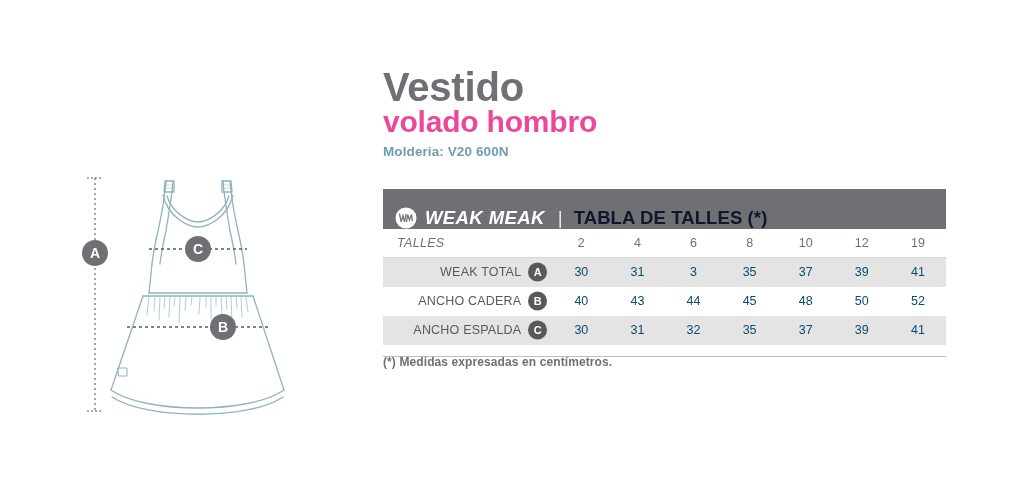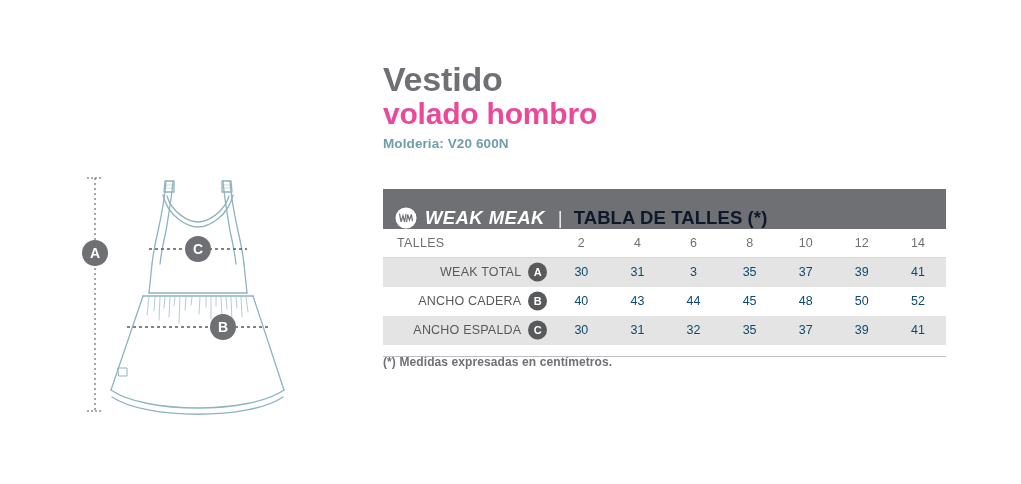--- a/index.html
+++ b/index.html
@@ -31,25 +31,26 @@
   
 
   
   #title-block {
     position: absolute;
     left: 383px;
     top: 62px;
     width: 570px;
   }
   #product-type {
-    font-size: 34px;
+    font-size: 40px;
     font-weight: bold;
     color: #6e7074;
     line-height: 34px;
     letter-spacing: -0.2px;
+    margin-top: 8px;
   }
   #product-name {
     font-size: 30px;
     font-weight: bold;
     color: #ec4899;
     line-height: 36px;
     letter-spacing: -0.2px;
   }
   #pattern-code {
     font-size: 13.5px;
@@ -121,20 +122,21 @@
     font-size: 12.5px;
     font-weight: normal;
     color: #6e7074;
     border-bottom: 1px solid #d6d7d9;
     vertical-align: middle;
   }
   th.label-head {
     text-align: left;
     padding-left: 14px !important;
     letter-spacing: 0.3px;
+    font-style: italic;
   }
   th.size-head { text-align: center; }
 
   tr.data-row { height: 29px; }
   tr.data-row.striped { background: #e4e4e4; }
   tr.data-row td { vertical-align: middle; }
 
   td.row-label-cell {
     text-align: right;
     padding-right: 32px !important;
@@ -297,21 +299,21 @@
     </colgroup>
     <thead>
       <tr class="head-row">
         <th class="label-head">TALLES</th>
         <th class="size-head">2</th>
         <th class="size-head">4</th>
         <th class="size-head">6</th>
         <th class="size-head">8</th>
         <th class="size-head">10</th>
         <th class="size-head">12</th>
-        <th class="size-head">14</th>
+        <th class="size-head">19</th>
       </tr>
     </thead>
     <tbody>
       <tr class="data-row striped">
         <td class="row-label-cell">
           <span>WEAK TOTAL</span>
           <span class="row-badge">A</span>
         </td>
         <td class="value-cell">30</td>
         <td class="value-cell">31</td>

